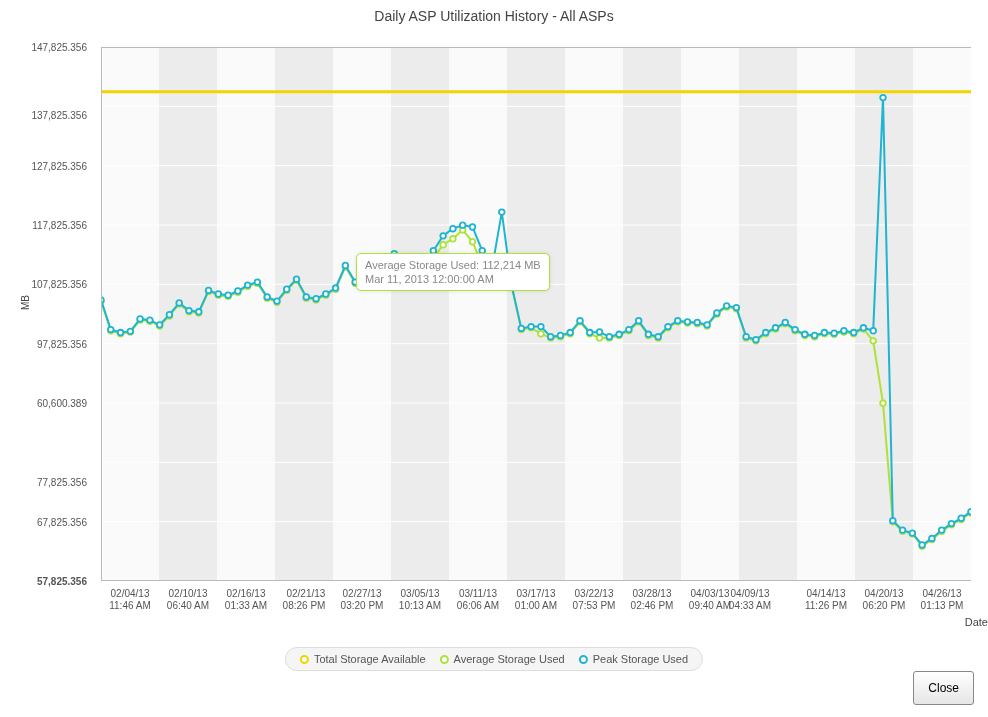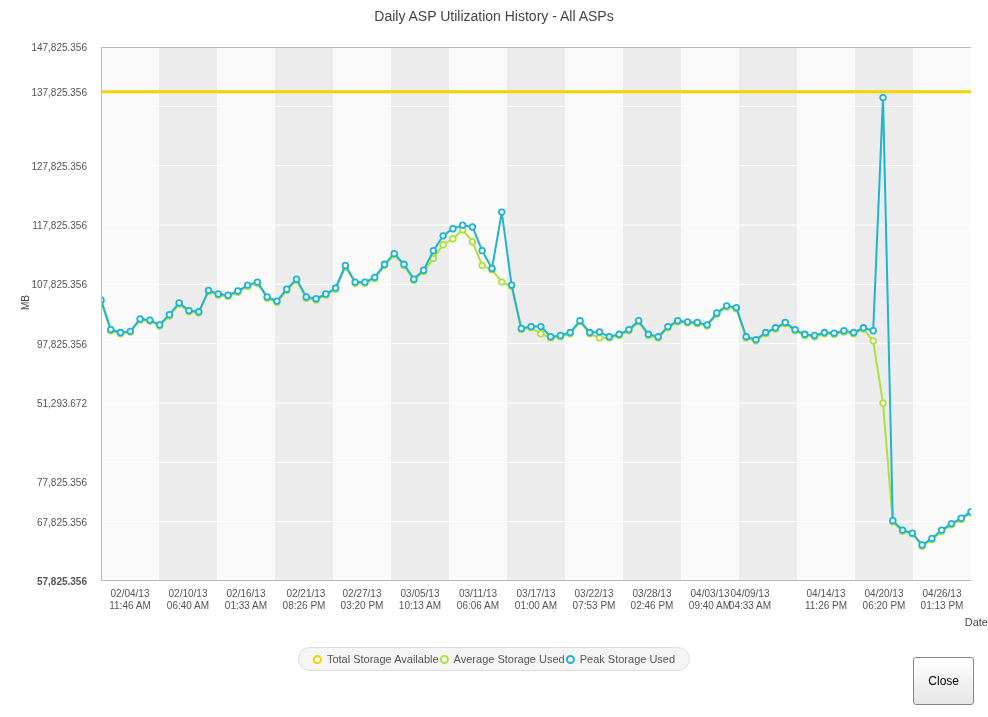--- a/index.html
+++ b/index.html
@@ -8,42 +8,42 @@
     .y-ticks { position:absolute; left:0; top:47px; width:95px; height:534px; }
     .y-tick { position:absolute; right:8px; font-size:10px; color:#555; transform:translateY(-50%); }
     .y-label { position:absolute; left:20px; top:310px; transform:rotate(-90deg); transform-origin:left top; font-size:10px; color:#444; }
     .plot { position:absolute; left:101px; top:47px; width:870px; height:534px; background:#fafafa; }
     .band { position:absolute; left:0; top:0; height:100%; background:#ececec; }
     .grid { stroke:#fff; stroke-width:1; }
     .plot-border { position:absolute; inset:0; border:1px solid #bbb; border-right:none; pointer-events:none; }
     .x-ticks { position:absolute; left:101px; top:588px; width:870px; height:30px; }
     .x-tick { position:absolute; font-size:10px; color:#555; text-align:center; white-space:nowrap; transform:translateX(-50%); line-height:12px; }
     .x-label { position:absolute; left:0; top:616px; width:100%; text-align:right; font-size:11px; color:#444; }
-    .legend { position:absolute; left:50%; top:647px; transform:translateX(-50%); background:#f5f5f5; border:1px solid #ddd; border-radius:12px; padding:5px 14px; display:flex; gap:1px; font-size:11px; color:#555; align-items:center; }
+    .legend { position:absolute; left:50%; top:647px; transform:translateX(-50%); background:#f5f5f5; border:1px solid #ddd; border-radius:12px; padding:5px 14px; display:flex; gap:14px; font-size:11px; color:#555; align-items:center; }
     .lg-item { display:flex; align-items:center; gap:5px; }
     .lg-dot { width:9px; height:9px; border-radius:50%; background:#fff; }
-    .close { position:absolute; right:14px; bottom:12px; padding:16px 14px; font-size:12px; background:linear-gradient(#fff,#e6e6e6); border:1px solid #888; border-radius:3px; cursor:pointer; }
+    .close { position:absolute; right:14px; bottom:12px; padding:9px 14px; font-size:12px; background:linear-gradient(#fff,#e6e6e6); border:1px solid #888; border-radius:3px; cursor:pointer; }
     .tooltip { position:absolute; background:#fff; border:1.5px solid #aee23a; border-radius:5px; padding:4px 8px; font-size:11px; color:#888; line-height:14px; box-shadow:0 0 4px rgba(0,0,0,.1); white-space:nowrap; }
     svg { position:absolute; inset:0; }
   </style>
 </head>
 <body>
 
 <div class="title">Daily ASP Utilization History  - All ASPs</div>
 <div class="y-label">MB</div>
 <div class="y-ticks" id="yt">
     <div class="y-tick" style="top: 534px; font-weight: bold;">57,825.356</div>
     <div class="y-tick" style="top: 474.667px;">67,825.356</div>
     <div class="y-tick" style="top: 415.333px; margin-top: 20px;">77,825.356</div>
-    <div class="y-tick" style="top: 356px;">51,293.672</div>
+    <div class="y-tick" style="top: 356px;">60,600.389</div>
     <div class="y-tick" style="top: 296.667px;">97,825.356</div>
     <div class="y-tick" style="top: 237.333px;">107,825.356</div>
     <div class="y-tick" style="top: 178px;">117,825.356</div>
     <div class="y-tick" style="top: 118.667px;">127,825.356</div>
-    <div class="y-tick" style="top: 45px;">137,825.356</div>
+    <div class="y-tick" style="top: 68px;">137,825.356</div>
     <div class="y-tick" style="top: 0px;">147,825.356</div>
   </div>
 <div class="plot">
   <div id="bands">
       <div class="band" style="left: 58px; width: 58px;"></div>
       <div class="band" style="left: 174px; width: 58px;"></div>
       <div class="band" style="left: 290px; width: 58px;"></div>
       <div class="band" style="left: 406px; width: 58px;"></div>
       <div class="band" style="left: 522px; width: 58px;"></div>
       <div class="band" style="left: 638px; width: 58px;"></div>
@@ -238,20 +238,24 @@
       <circle cx="801.5730337078652" cy="483.1237789333333" r="2.8" fill="#fff" stroke="#1fb4d2" stroke-width="1.8"></circle>
       <circle cx="811.3483146067416" cy="486.0904456" r="2.8" fill="#fff" stroke="#1fb4d2" stroke-width="1.8"></circle>
       <circle cx="821.123595505618" cy="497.9571122666667" r="2.8" fill="#fff" stroke="#1fb4d2" stroke-width="1.8"></circle>
       <circle cx="830.8988764044944" cy="491.4304456" r="2.8" fill="#fff" stroke="#1fb4d2" stroke-width="1.8"></circle>
       <circle cx="840.6741573033709" cy="483.1237789333333" r="2.8" fill="#fff" stroke="#1fb4d2" stroke-width="1.8"></circle>
       <circle cx="850.4494382022472" cy="476.59711226666667" r="2.8" fill="#fff" stroke="#1fb4d2" stroke-width="1.8"></circle>
       <circle cx="860.2247191011236" cy="471.2571122666667" r="2.8" fill="#fff" stroke="#1fb4d2" stroke-width="1.8"></circle>
       <circle cx="870" cy="464.7304456" r="2.8" fill="#fff" stroke="#1fb4d2" stroke-width="1.8"></circle>
     </svg>
   <div class="plot-border"></div>
+  <div class="tooltip" style="left:255px;top:206px">
+    <div>Average Storage Used: 112,214 MB</div>
+    <div>Mar 11, 2013 12:00:00 AM</div>
+  </div>
 </div>
 <div class="x-ticks" id="xt">
     <div class="x-tick" style="left: 29px;">02/04/13<br>11:46 AM</div>
     <div class="x-tick" style="left: 87px;">02/10/13<br>06:40 AM</div>
     <div class="x-tick" style="left: 145px;">02/16/13<br>01:33 AM</div>
     <div class="x-tick" style="left: 203px; text-align: right;">02/21/13<br>08:26 PM</div>
     <div class="x-tick" style="left: 261px;">02/27/13<br>03:20 PM</div>
     <div class="x-tick" style="left: 319px;">03/05/13<br>10:13 AM</div>
     <div class="x-tick" style="left: 377px;">03/11/13<br>06:06 AM</div>
     <div class="x-tick" style="left: 435px;">03/17/13<br>01:00 AM</div>

